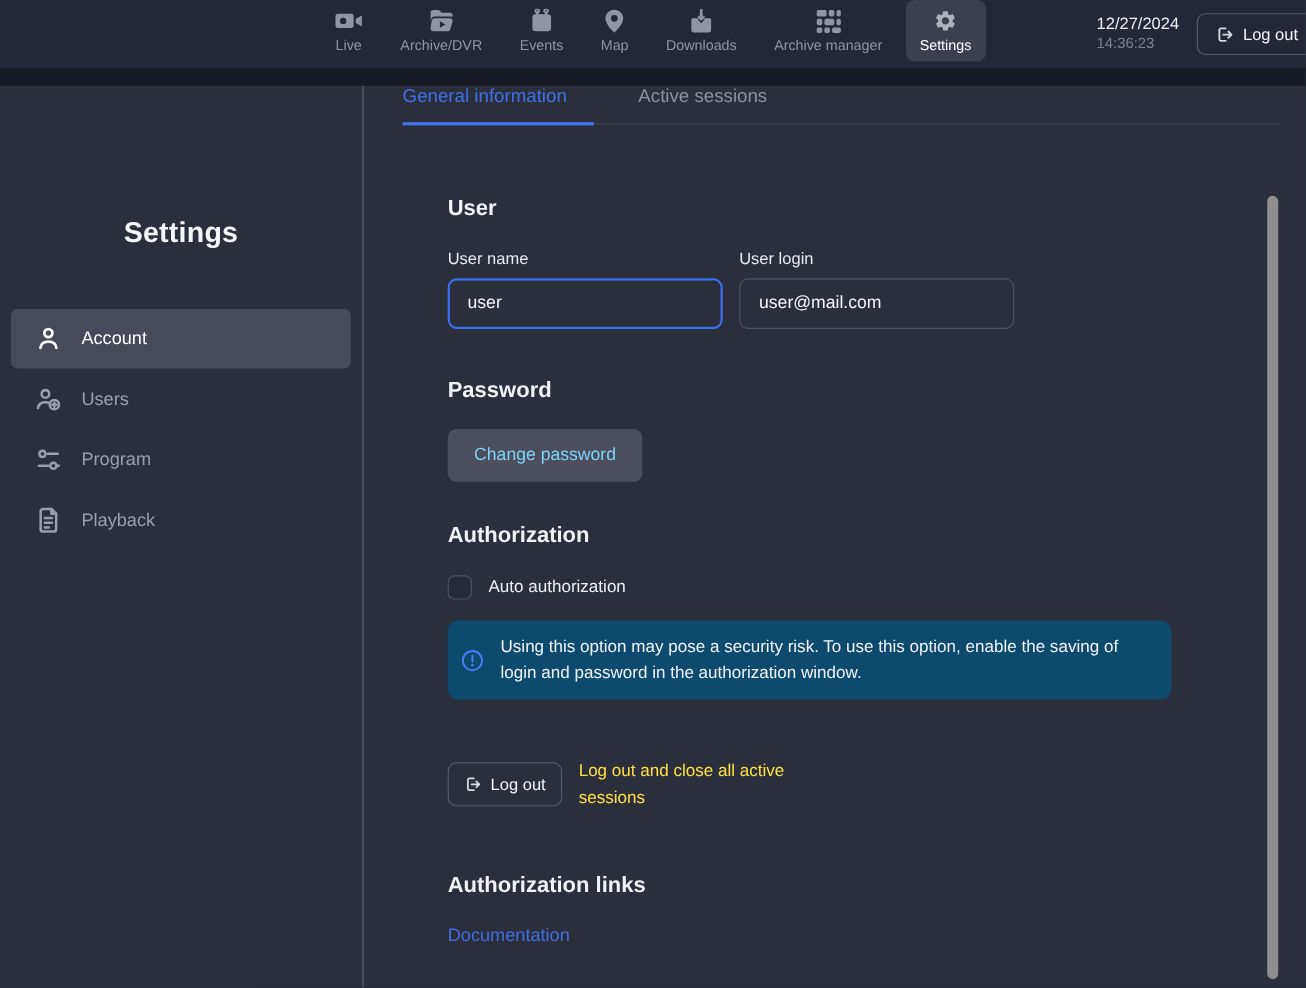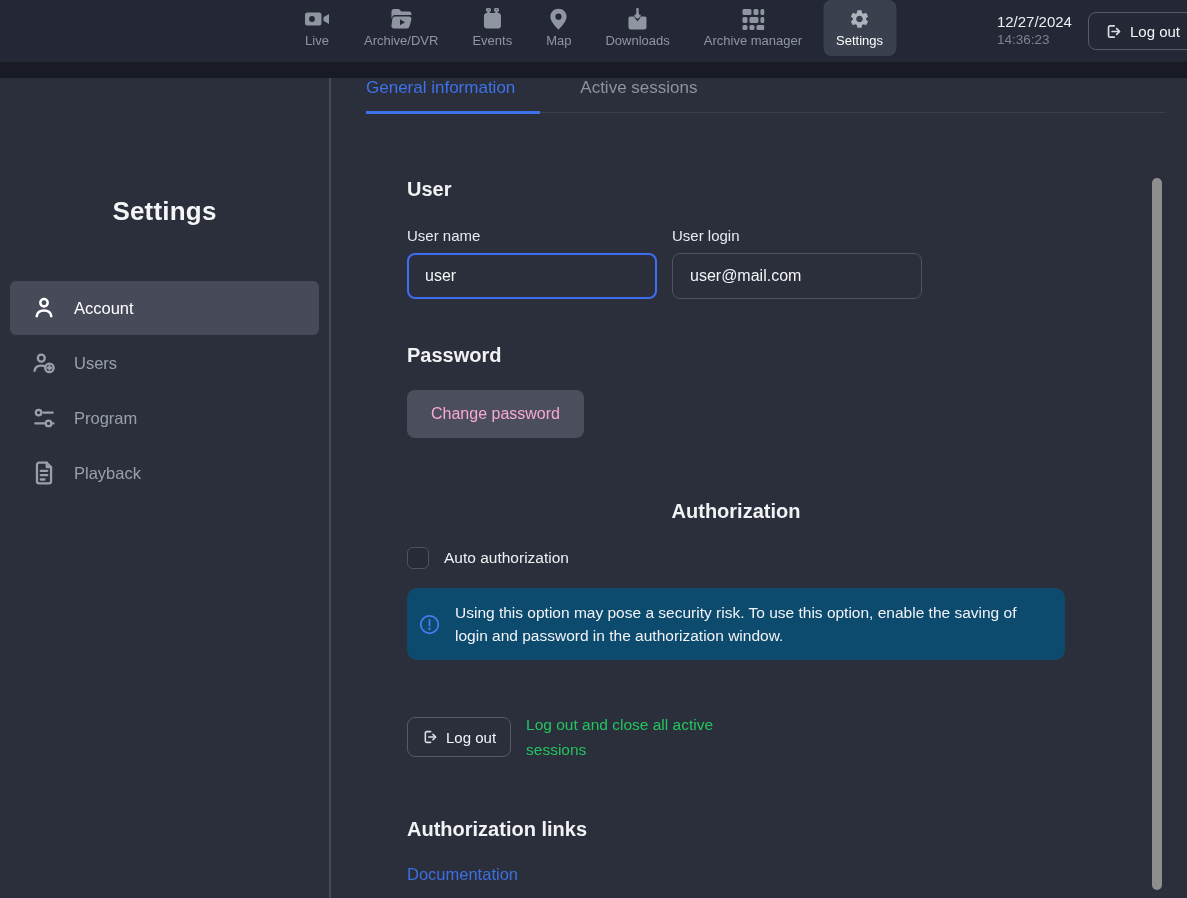--- a/index.html
+++ b/index.html
@@ -77,37 +77,37 @@
     margin-top:8px; width:100%; height:46px;
     background:transparent; color:#f4f5f7;
     font-size:16px; font-family:inherit;
     border:1px solid #4e5261; border-radius:8px; padding:0 17px; outline:none;
   }
   .field input.focused { border:2px solid #3d6ef0; padding:0 16px; }
   .sec-password { margin-top:44px; }
   .btn-gray {
     margin-top:23px; height:48px; padding:0 24px;
     background:#4b4f5d; border:none; border-radius:8px;
-    color:#f9a8d4; font-size:16px; font-family:inherit; cursor:pointer;
-  }
-  .sec-auth { margin-top:61px;text-align:center; }
+    color:#7dd3fc; font-size:16px; font-family:inherit; cursor:pointer;
+  }
+  .sec-auth { margin-top:37px; }
   .check-row { display:flex; align-items:center; margin-top:24px; cursor:pointer; }
   .checkbox {
     width:22px; height:22px; border:1.5px solid #4e5261; border-radius:6px;
     background:rgba(0,0,0,0.07); flex:none;
   }
   .check-label { margin-left:15px; font-size:15.5px; color:#eef0f3; }
   .banner {
     margin-top:19px; display:flex; align-items:center; gap:15px;
     background:#0c4a6e; border-radius:10px; padding:13px 18px 13px 12px;
   }
   .banner svg { flex:none; color:#4b7bf5; }
   .banner-text { font-size:15.5px; line-height:23px; color:#f2f3f6; }
   .logout-row { display:flex; align-items:center; gap:15px; margin-top:52px; }
-  .logout-desc { font-size:15.5px; line-height:25px; color:#22c55e; width:220px; }
+  .logout-desc { font-size:15.5px; line-height:25px; color:#fde047; width:220px; }
   .sec-docs { margin-top:55px; }
   .doc-link { display:inline-block; margin-top:24px; font-size:16.5px; color:#3d6fe0; text-decoration:none; }
   
   .scroll-thumb {
     position:absolute; right:25px; top:100px;
     width:10px; height:712px; border-radius:6px; background:#8e8e8e;
   }
 </style>
 </head>
 <body>

